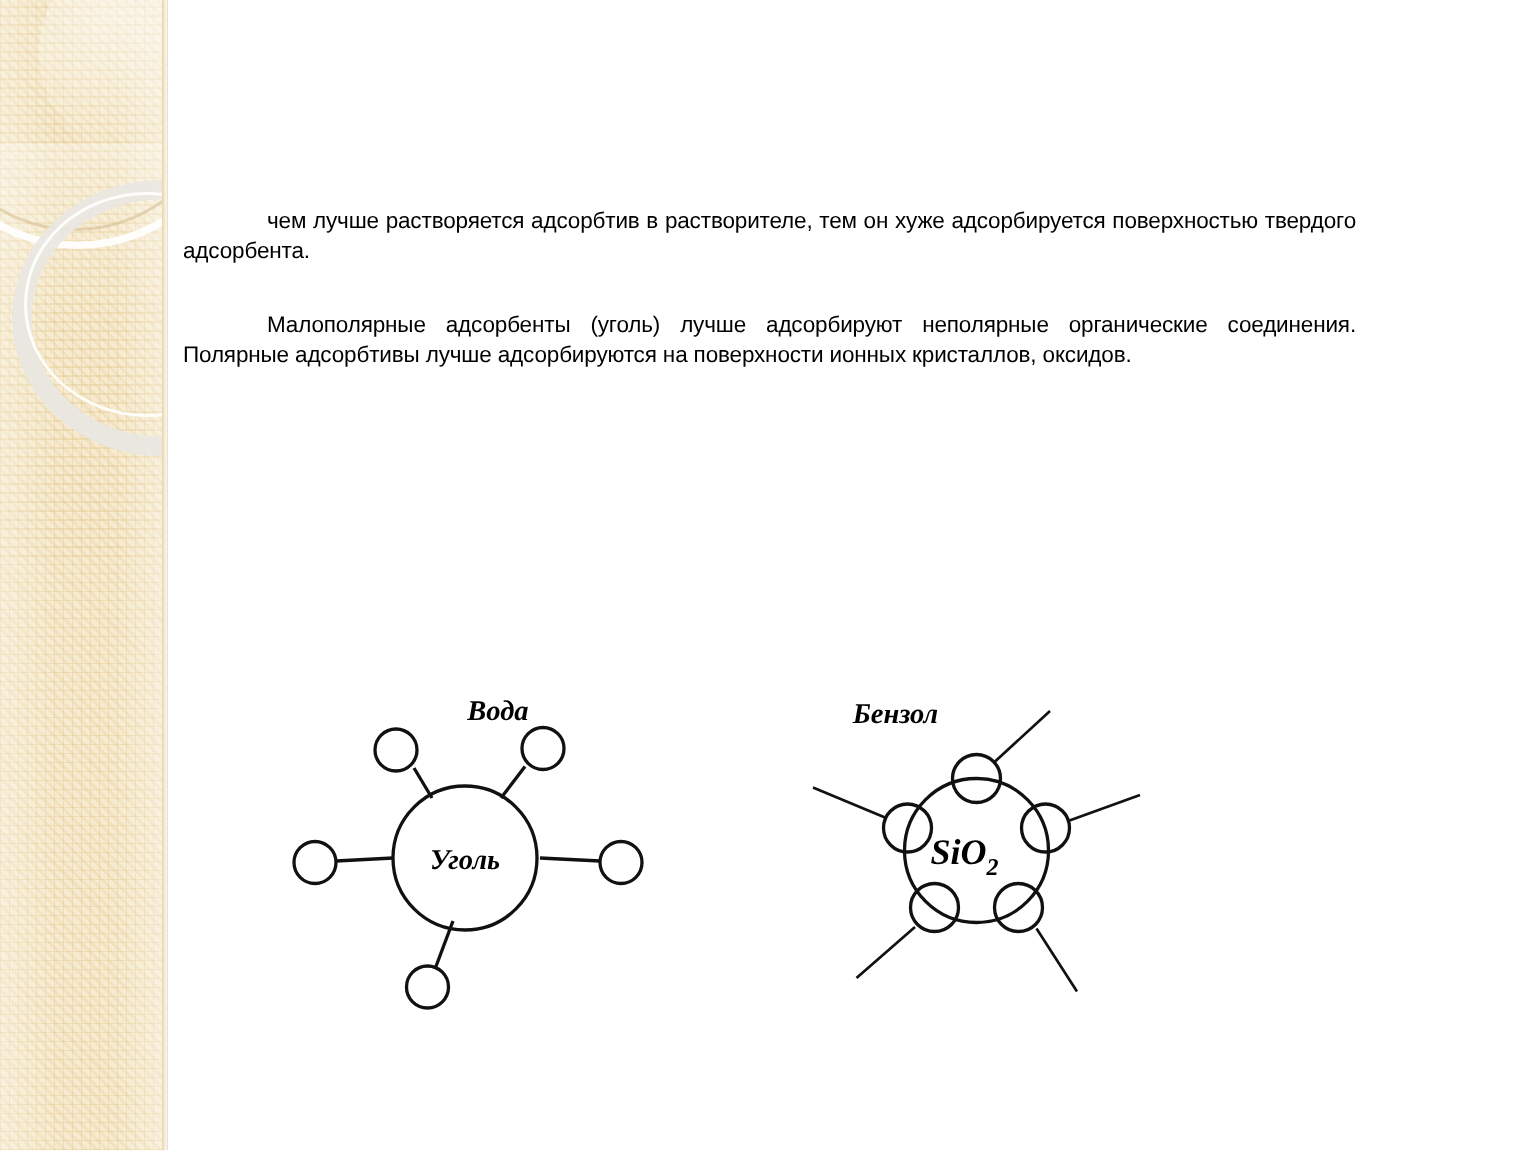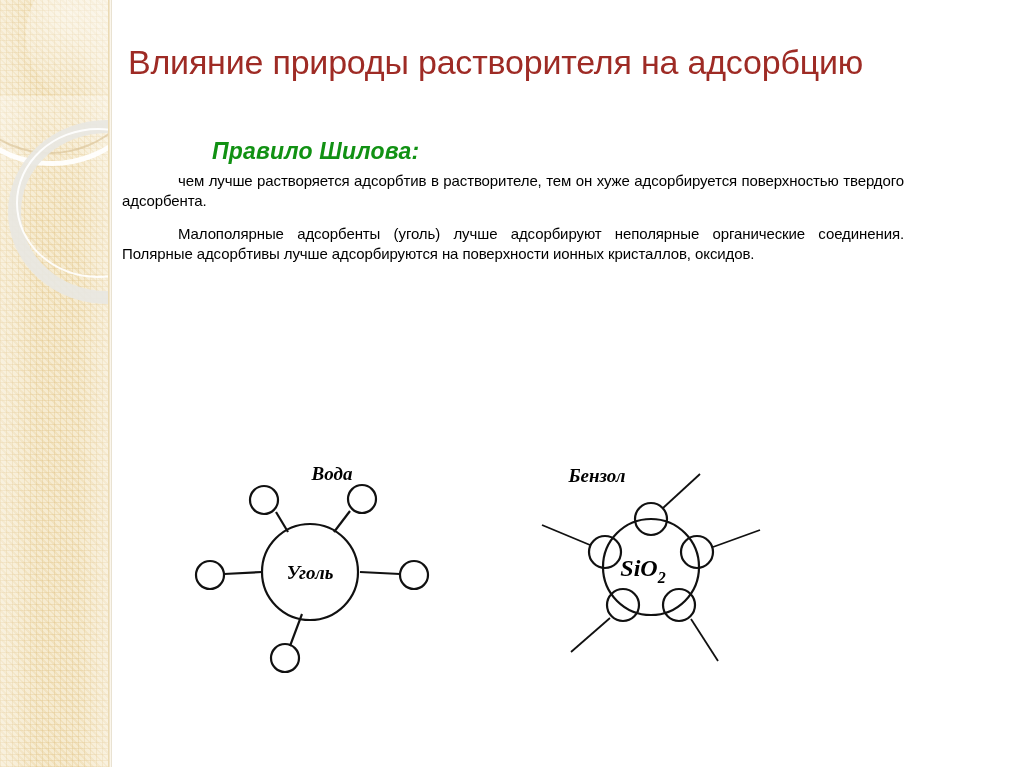--- a/index.html
+++ b/index.html
@@ -140,21 +140,21 @@
   .para {
     color: #000000;
     font-size: 15px;
     line-height: 1.30;
     text-align: justify;
     text-indent: 56px;
     margin: 0;
     letter-spacing: -0.1px;
   }
   .para.second {
-    margin-top: 14px;
+    margin-top: 30px;
   }
 
   
   .diagrams {
     position: absolute;
     left: 110px;
     top: 448px;
     width: 1014px;
     height: 250px;
   }
@@ -174,24 +174,22 @@
     <div class="wash"></div>
     <div class="wash2"></div>
     <div class="ring ring-a"></div>
     <div class="ring ring-a2"></div>
     <div class="ring ring-b"></div>
     <div class="ring ring-b2"></div>
   </div>
   <div class="band-edge"></div>
   <div class="band-sep"></div>
 
-  <h1 class="slide-title">Влияние природы растворителя на адсорбцию</h1>
 
   <div class="body-area">
-    <div class="rule-heading">Правило Шилова:</div>
     <p class="para">чем лучше растворяется адсорбтив в растворителе, тем он хуже адсорбируется поверхностью твердого адсорбента.</p>
     <p class="para second">Малополярные адсорбенты (уголь) лучше адсорбируют неполярные органические соединения. Полярные адсорбтивы лучше адсорбируются на поверхности ионных кристаллов, оксидов.</p>
   </div>
 
   <div class="diagrams">
     <svg class="diagram-svg" width="914" height="250" viewBox="0 0 914 250">
 
       <g fill="none" stroke="#111111" stroke-width="2.2">
 
         <line x1="178" y1="84" x2="166" y2="64"></line>

